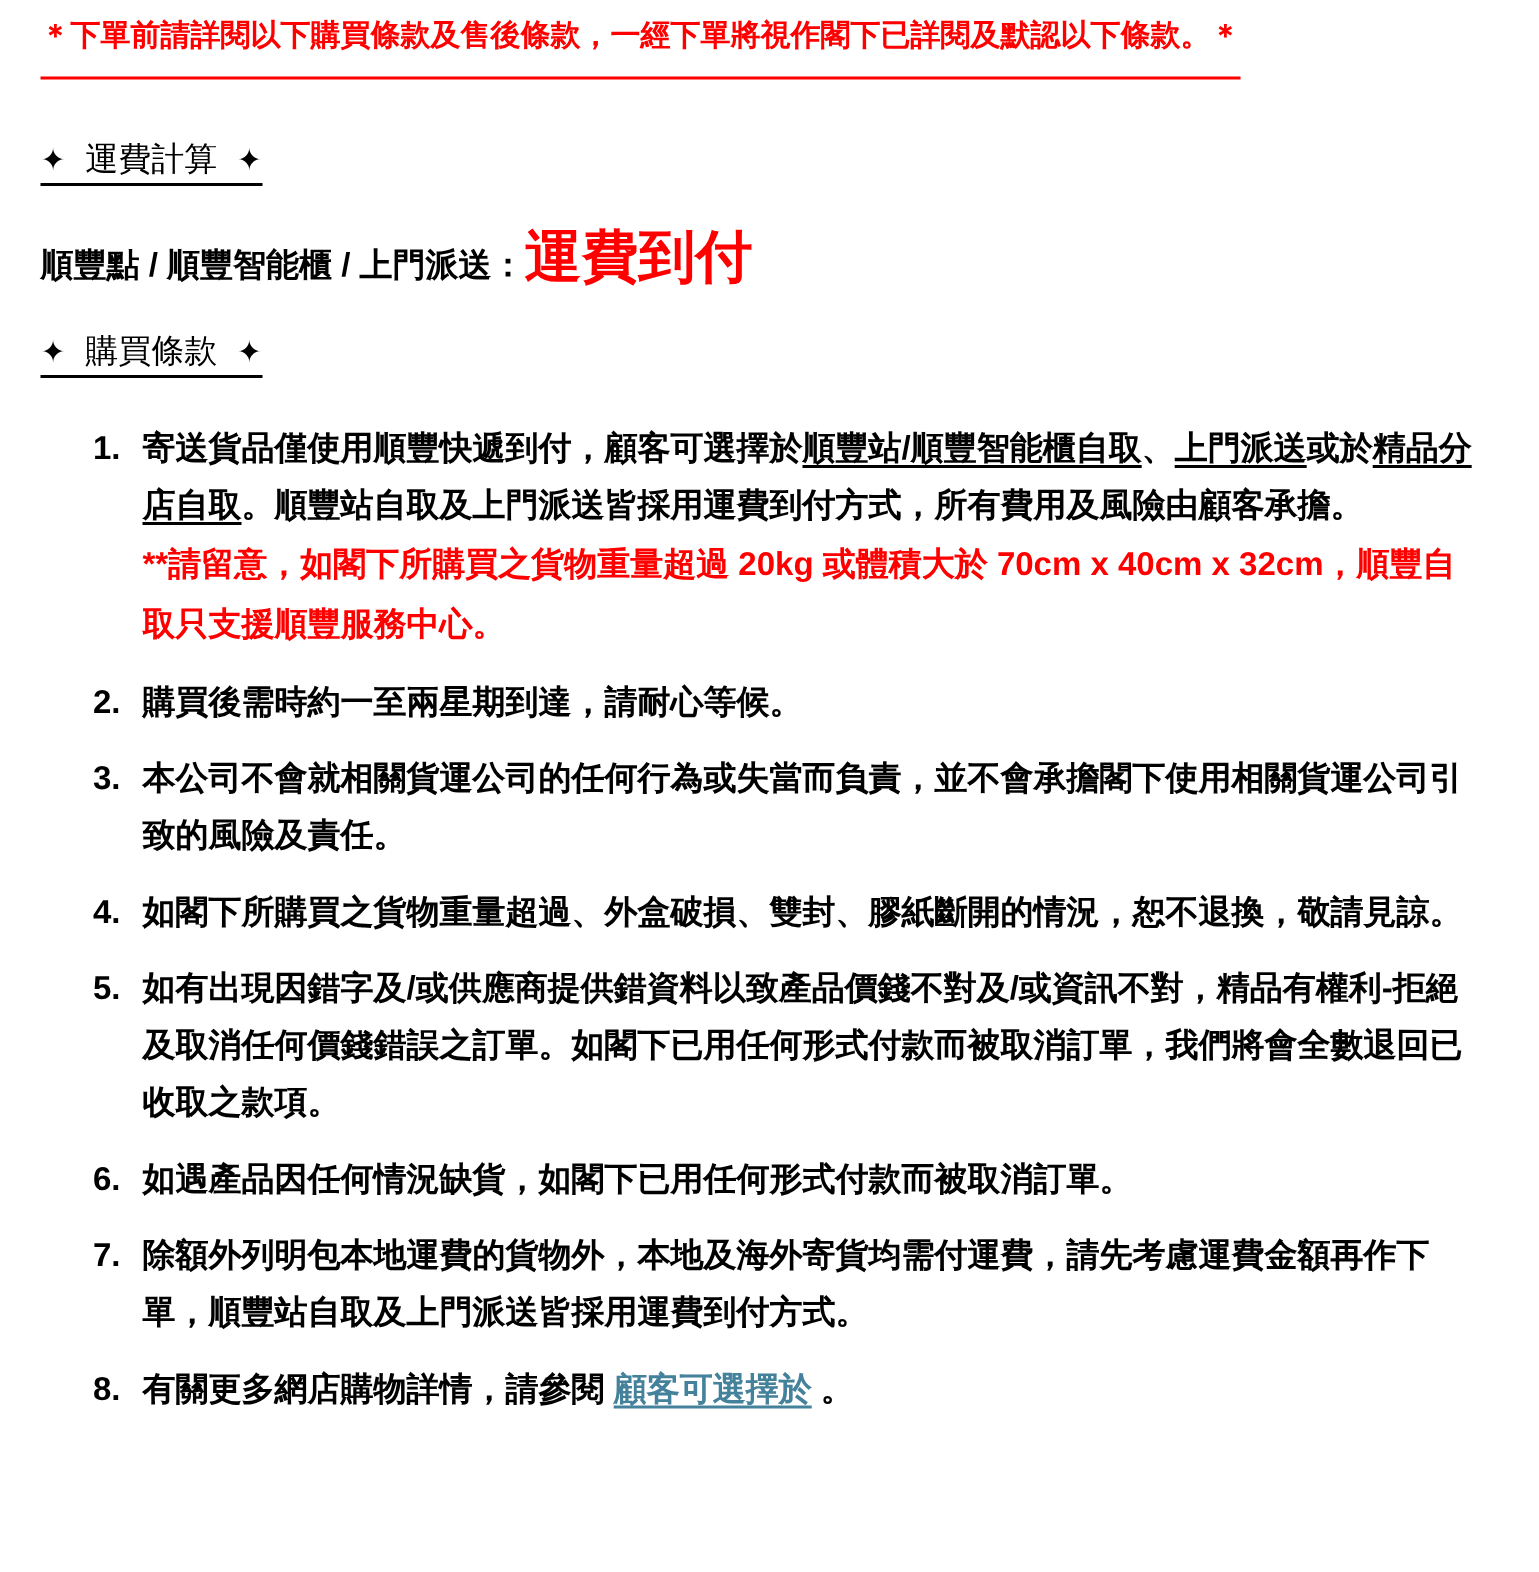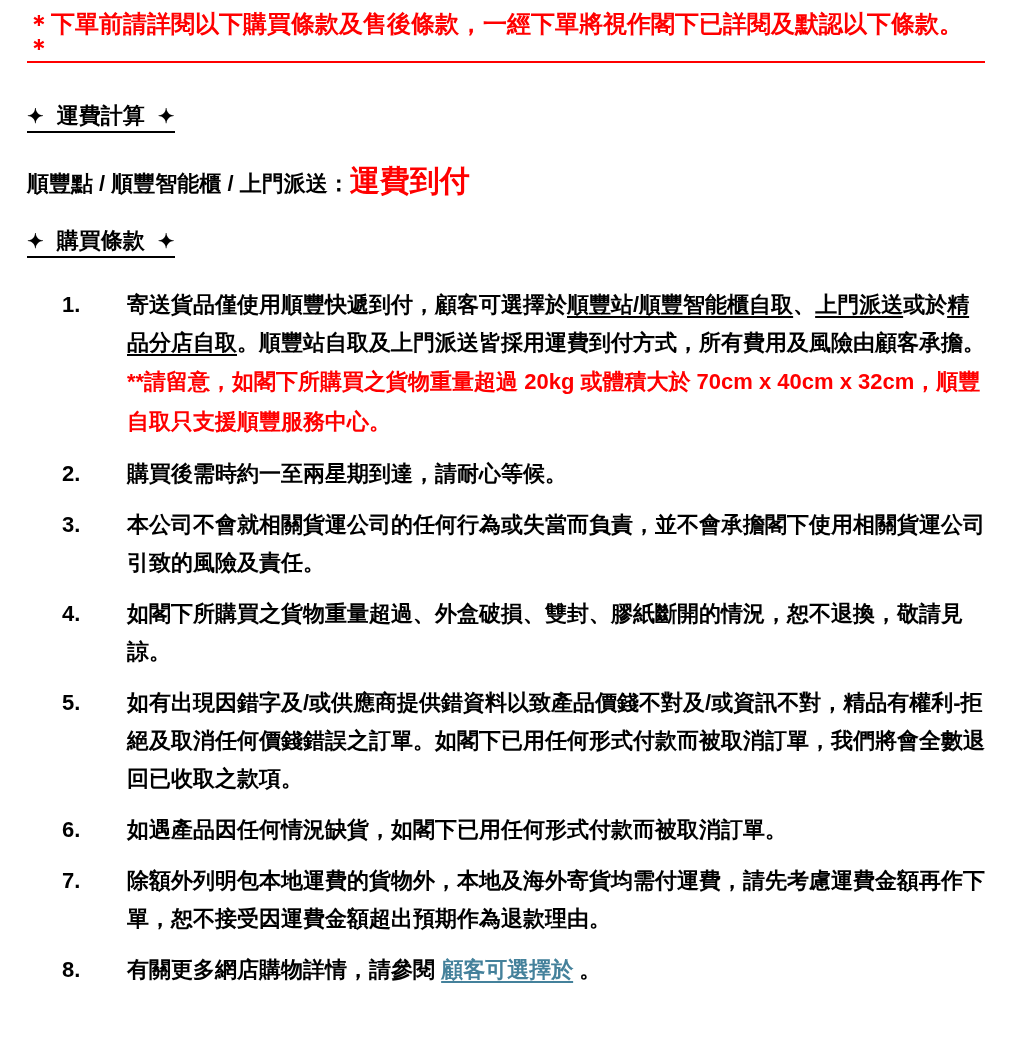--- a/index.html
+++ b/index.html
@@ -14,56 +14,56 @@
     font-family: "Liberation Sans", sans-serif;
     font-weight: 700;
     color: var(--text);
     padding: 12px 41px 30px 27px;
   }
 
   
   .top-notice {
     display: inline-block;
     margin: 0;
-    font-size: 24px;
+    font-size: 20px;
     line-height: 24px;
     color: var(--red);
     border-bottom: 2px solid var(--red);
-    padding-bottom: 1px;
+    padding-bottom: 15px;
   }
 
   
   .heading-wrap { margin: 0; }
   .heading-wrap.first { margin-top: 41px; }
   .heading-wrap.second { margin-top: 28px; }
   .section-heading {
     display: inline-block;
     margin: 0;
     font-size: 22px;
     line-height: 24px;
-    font-weight: 700;
+    font-weight: 400;
     border-bottom: 2px solid #000;
     padding-bottom: 3px;
   }
   .section-heading .star { font-size: 20px; }
   .section-heading .star.lead { margin-right: 13px; }
   .section-heading .star.tail { margin-left: 13px; }
 
   
   .ship-line { margin: 0; font-size: 22px; }
   .ship-line.methods { margin-top: 31px; line-height: 34px; }
   .ship-line.pickup  { margin-top: 19px; line-height: 24px; }
-  .big-red { color: var(--red); font-size: 30px; }
+  .big-red { color: var(--red); font-size: 38px; }
 
   
   .terms-list { margin: 28px 0 0 0; padding: 0 0 0 35px; list-style: none; }
   .terms-list li { display: flex; font-size: 22px; line-height: 38px; }
   .terms-list li + li { margin-top: 13px; }
   .terms-list .num { width: 33px; flex: none; }
-  .terms-list .content { width: 890px; margin-left: 32px; }
+  .terms-list .content { width: 890px; }
   .terms-list .content p { margin: 0; }
   .terms-list .note {
     margin-top: 8px;
     color: var(--red);
     line-height: 40px;
   }
   .u {
     text-decoration: underline;
     text-decoration-thickness: 2px;
     text-underline-offset: 4px;
@@ -129,21 +129,21 @@
       </li>
       <li>
         <span class="num">6.</span>
         <div class="content">
           <p><span>如遇產品因任何情況缺貨，如閣下已用任何形式付款而被取消訂單。</span></p>
         </div>
       </li>
       <li>
         <span class="num">7.</span>
         <div class="content">
-          <p><span>除額外列明包本地運費的貨物外，本地及海外寄貨均需付運費，請先考慮運費金額再作下單，恕不接受因運費金額超出預期作為退款理由。</span></p>
+          <p><span>除額外列明包本地運費的貨物外，本地及海外寄貨均需付運費，請先考慮運費金額再作下單，順豐站自取及上門派送皆採用運費到付方式。</span></p>
         </div>
       </li>
       <li>
         <span class="num">8.</span>
         <div class="content">
           <p><span>有關更多網店購物詳情，請參閱 </span><a class="link">顧客可選擇於</a><span> 。</span></p>
         </div>
       </li>
     </ol>
 

